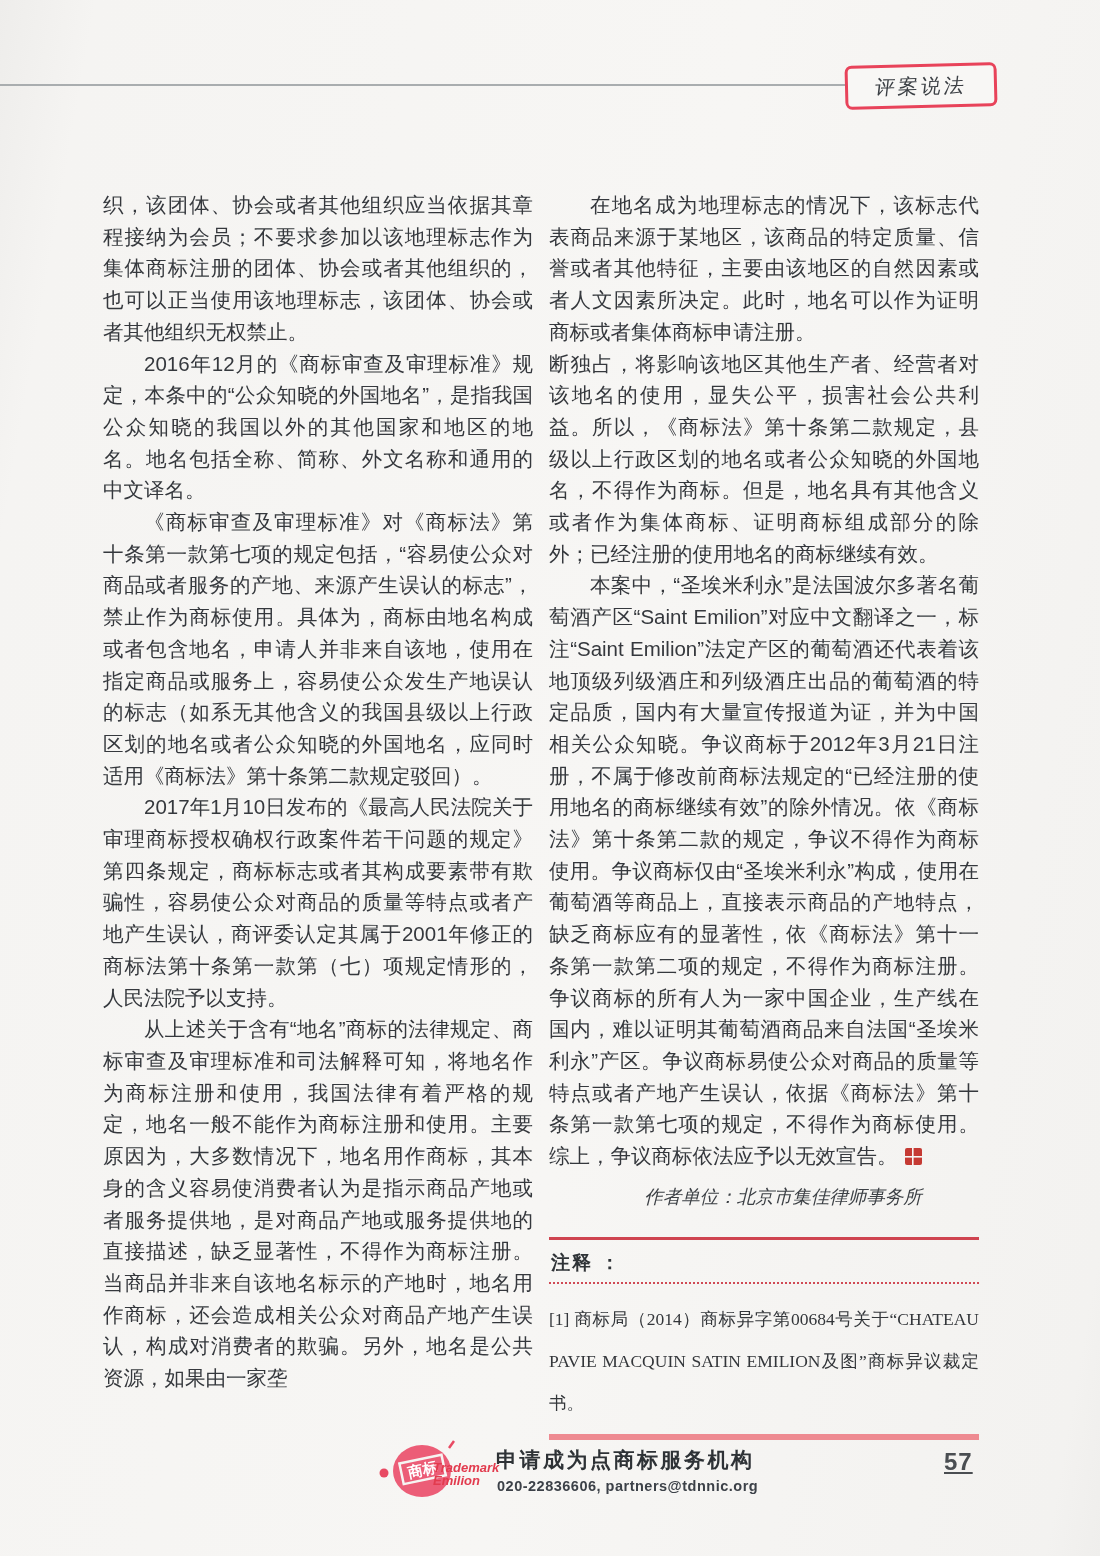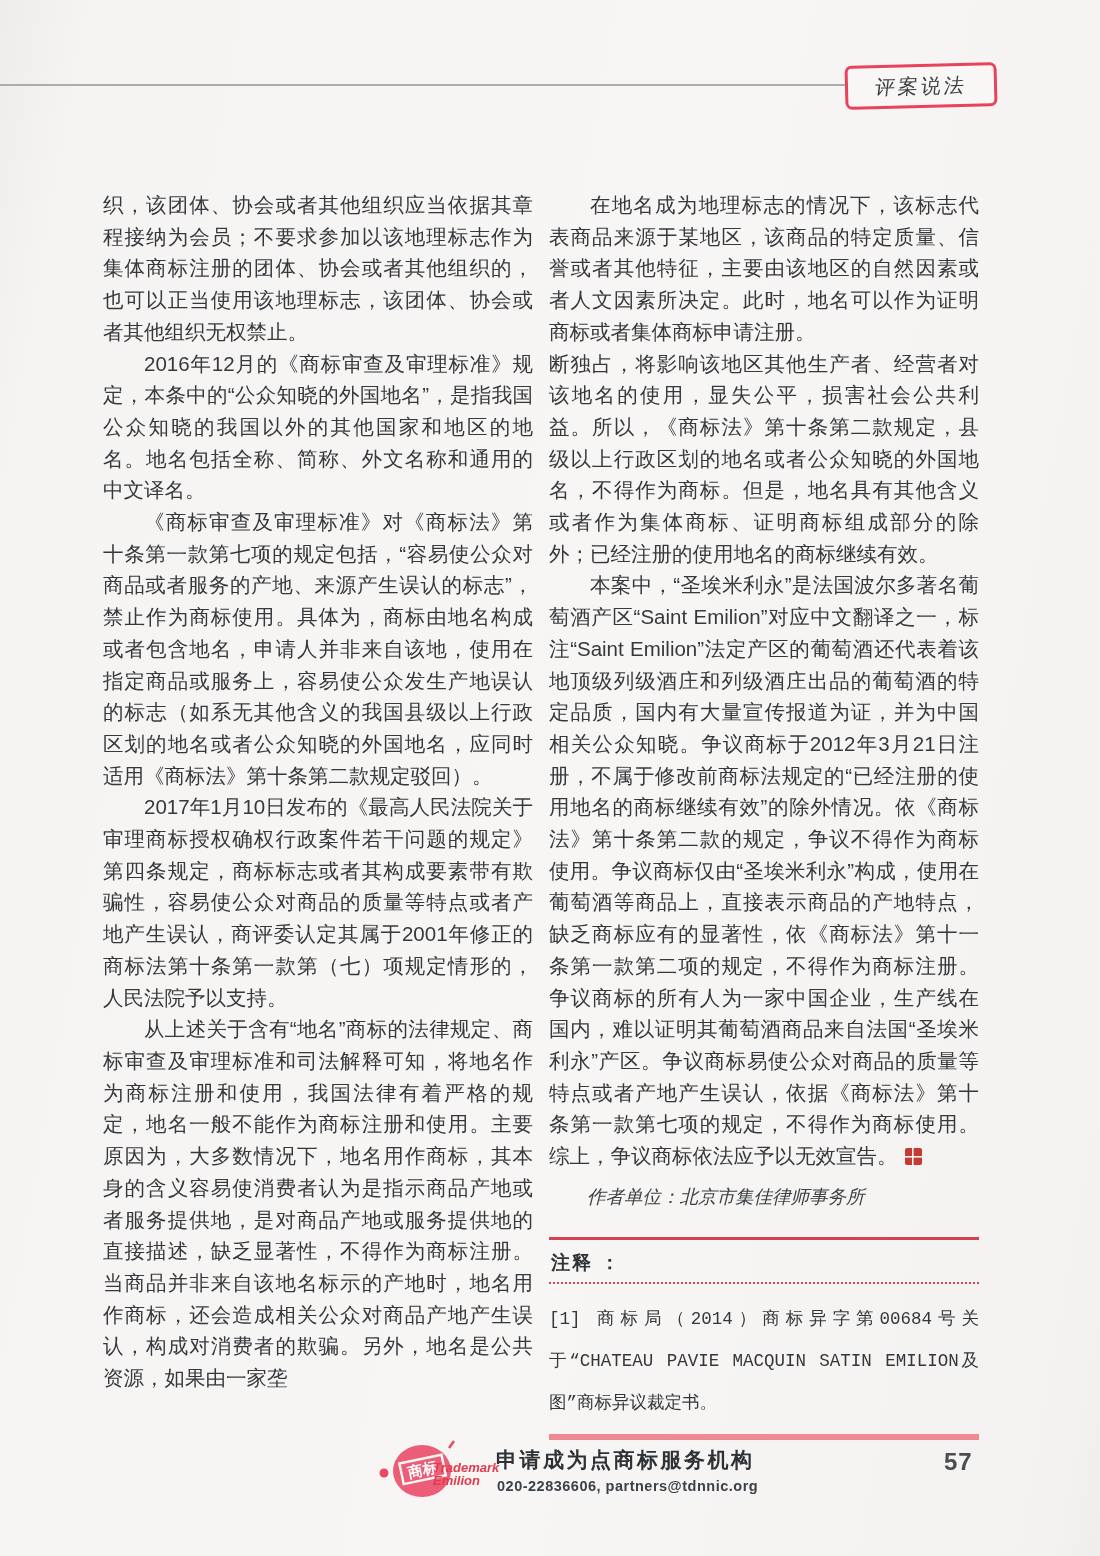--- a/index.html
+++ b/index.html
@@ -68,36 +68,37 @@
       #c53a33;
   }
 
   .author {
     margin: 12px 0 0 0;
     padding-left: 38px;
     font-family: Liberation Sans, sans-serif;
     font-style: italic;
     font-size: 18.5px;
     color: #3c4045;
+    text-align: center;
   }
 
   
   .notes { margin-top: 28px; position: relative; }
   .notes-topline { height: 3px; background: #cf4450; }
   .notes-heading {
     margin: 10px 0 6px 2px;
     font-size: 19px;
     font-weight: bold;
     letter-spacing: 2px;
     color: #2f3337;
   }
   .notes-dotline { border-top: 2px dotted #d04a55; }
   .note-item {
     margin: 14px 0 10px 0;
-    font-family: Liberation Mono, monospace;
+    font-family: Liberation Serif, serif;
     font-size: 17.5px;
     line-height: 42px;
     text-align: justify;
     color: #33363a;
   }
   .notes-bottomline { height: 6px; background: #ee8a91; margin-top: 6px; }
 
   
   .footer-logo { position: absolute; left: 376px; top: 1440px; }
   .logo-en {
@@ -112,21 +113,21 @@
     letter-spacing: 2.5px; color: #2e3236;
   }
   .footer-contact {
     position: absolute; left: 497px; top: 1478px;
     font-size: 14.5px; font-weight: bold;
     letter-spacing: 0.5px; color: #3c4148;
   }
   .page-number {
     position: absolute; left: 944px; top: 1448px;
     font-size: 24px; font-weight: bold;
-    color: #4a4e52; letter-spacing: 1px;
+    color: #4a4e52; letter-spacing: 1px; text-decoration: underline;
   }
 </style>
 </head>
 <body>
 
 <div class="page">
 
   <div class="header-rule"></div>
   <div class="header-tag">
     <span>评案说法</span>

